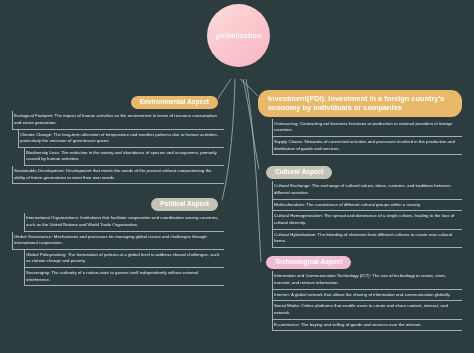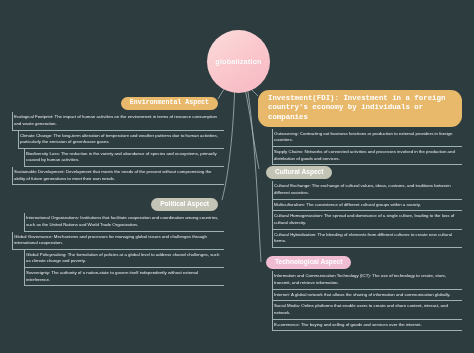--- a/index.html
+++ b/index.html
@@ -8,21 +8,21 @@
     background:#2d3c3f;
     font-family:"Liberation Sans", sans-serif;
     overflow:hidden;
     position:relative;
   }
   #canvas{position:absolute;inset:0;width:474px;height:353px;}
   svg.links{position:absolute;left:0;top:0;width:474px;height:353px;pointer-events:none;}
 
   .center-node{
     position:absolute;
-    left:207px;top:30px;
+    left:207px;top:4px;
     width:63px;height:63px;
     border-radius:50%;
     background:linear-gradient(145deg,#fbdedd 0%,#fac9ce 45%,#f7b7c2 100%);
     display:flex;align-items:center;justify-content:center;
     color:#ffffff;font-size:7.4px;font-weight:bold;letter-spacing:.1px;
     text-shadow:0 0 1px rgba(0,0,0,.12);
     text-align:center;
   }
 
   .branch{position:absolute;}
@@ -30,21 +30,21 @@
   .pill{
     display:inline-block;
     border-radius:9px;
     padding:2.5px 9px;
     font-size:6.6px;
     font-weight:bold;
     color:#ffffff;
     line-height:1.35;
     white-space:nowrap;
   }
-  .pill.tan{background:#e8b96b;font-family:Liberation Mono, monospace;}
+  .pill.tan{background:#e8b96b;}
   .pill.grey{background:#c4c4b6;}
   .pill.pink{background:#f0bcd2;}
   .pill.wrap{white-space:normal;font-size:7.4px;padding:3.5px 10px;border-radius:11px;}
 
   .leaves{margin-top:2px;}
   .leaf{
     color:#e9eced;
     font-size:4.35px;
     line-height:1.5;
     border-bottom:0.6px solid #9fb0b2;

